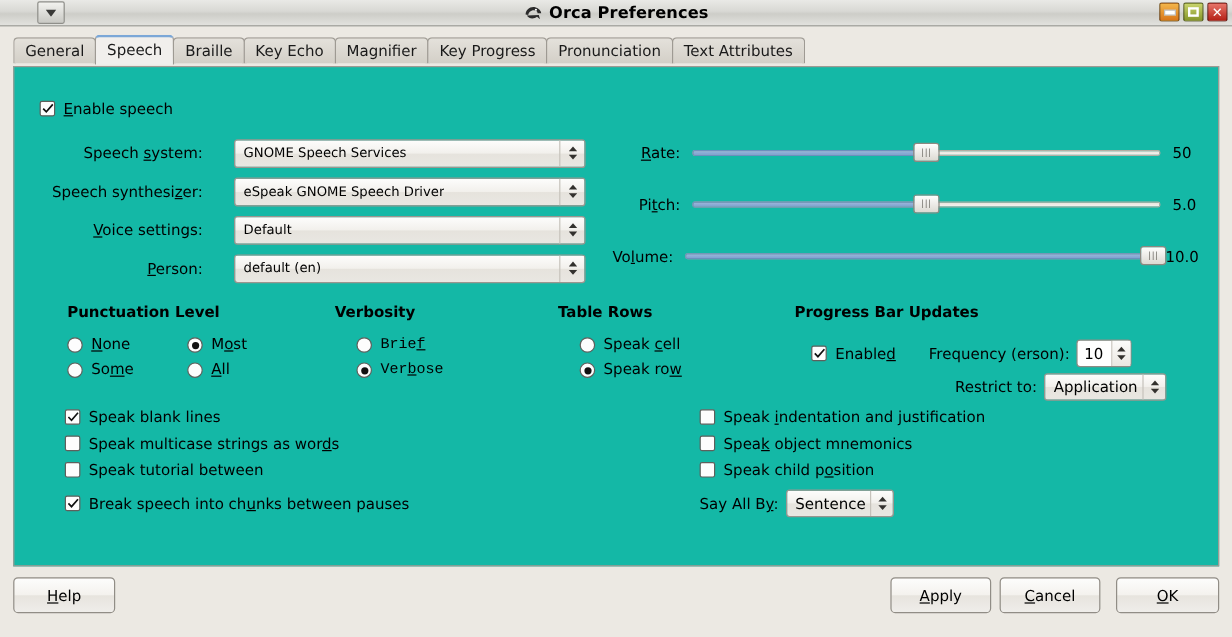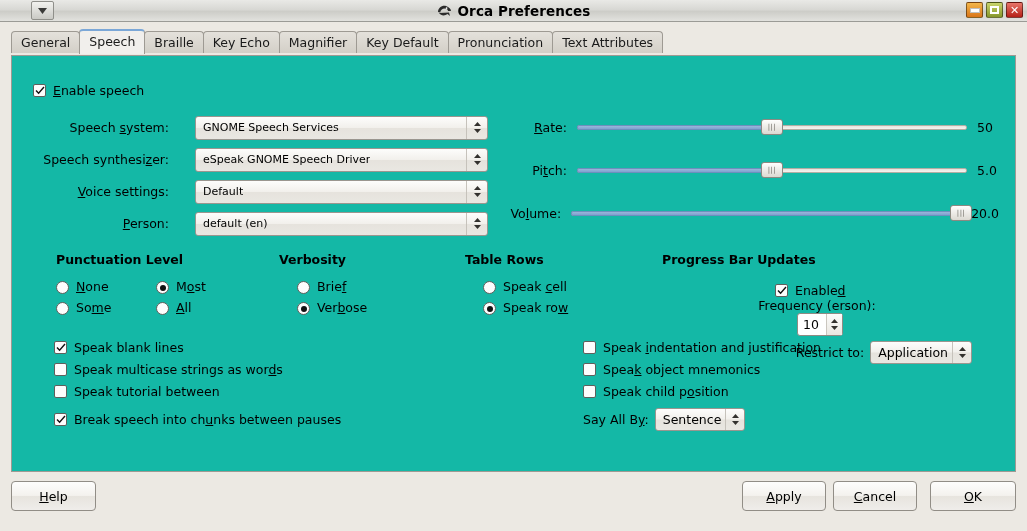--- a/index.html
+++ b/index.html
@@ -241,25 +241,25 @@
   .slider-value { padding-left: 10px; font-size: 12.5px; white-space: nowrap; }
 
   
   .grp-title { font-weight: bold; font-size: 12.5px; margin-bottom: 6px; }
   .opt-line { display: flex; align-items: flex-end; gap: 7px; height: 21px; }
 
   #grp-punctuation { position: absolute; left: 44px; top: 196px; width: 200px;}
   #grp-punctuation .cols { display: flex; }
   #grp-punctuation .col { width: 107px; }
   #grp-verbosity { position: absolute; left: 267px; top: 196px; }
-  #grp-verbosity .opts { padding-left: 18px; }
+  #grp-verbosity .opts { padding-left: 18px; font-family: Liberation Mono, monospace; }
   #grp-tablerows { position: absolute; left: 453px; top: 196px; }
   #grp-tablerows .opts { padding-left: 18px; }
   #grp-progress { position: absolute; left: 650px; top: 196px; width: 310px;}
-  #grp-progress .prow1 { display:flex; align-items:center; margin-top: 16px; flex-direction: column;}
+  #grp-progress .prow1 { display:flex; align-items:center; margin-top: 16px;}
   #grp-progress .prow2 { display:flex; align-items:center; justify-content:flex-end; margin-top: 5px;}
   .enabled-wrap { width: 112px; padding-left: 14px; box-sizing:border-box;}
   .small-label { font-size: 12.5px; white-space: nowrap; }
 
   
   .spin {
     width: 46px; height: 23px;
     border: 1px solid #8f8b84;
     border-radius: 3px;
     background: #ffffff;
@@ -344,21 +344,21 @@
         </div>
     </div>
   </div>
 
   <div class="tabrow">
     <div class="tab">General</div>
     <div class="tab active">Speech</div>
     <div class="tab">Braille</div>
     <div class="tab">Key Echo</div>
     <div class="tab">Magnifier</div>
-    <div class="tab">Key Default</div>
+    <div class="tab">Key Progress</div>
     <div class="tab">Pronunciation</div>
     <div class="tab">Text Attributes</div>
   </div>
 
   <div class="panel">
 
     <div class="row-checkbox" id="enable-speech-row">
       <span class="cb">
         <svg width="10" height="9" viewBox="0 0 10 9">
             <polyline points="1,4.5 3.6,7.2 9,1" fill="none" stroke="#111" stroke-width="1.4"></polyline>
@@ -443,21 +443,21 @@
       </div>
       <div class="slider-line">
         <div class="slider-label">Vo<span class="u">l</span>ume:</div>
         <div class="track">
           <div class="groove"></div>
           <div class="fill" id="volume-fill" style="width: 100%;"></div>
           <div class="thumb" id="volume-thumb" style="left: 100%;">
               <span class="grip">|||</span>
             </div>
         </div>
-        <div class="slider-value">20.0</div>
+        <div class="slider-value">10.0</div>
       </div>
     </div>
 
     <div id="grp-punctuation">
       <div class="grp-title">Punctuation Level</div>
       <div class="cols">
         <div class="col">
           <div class="opt-line">
             <span class="rb"></span>
             <span><span class="u">N</span>one</span>

